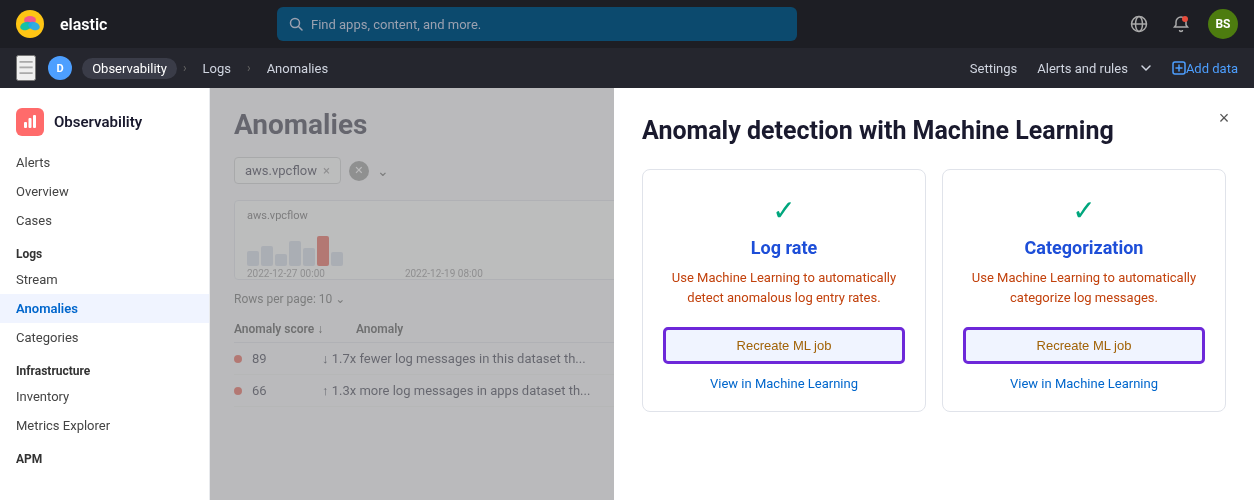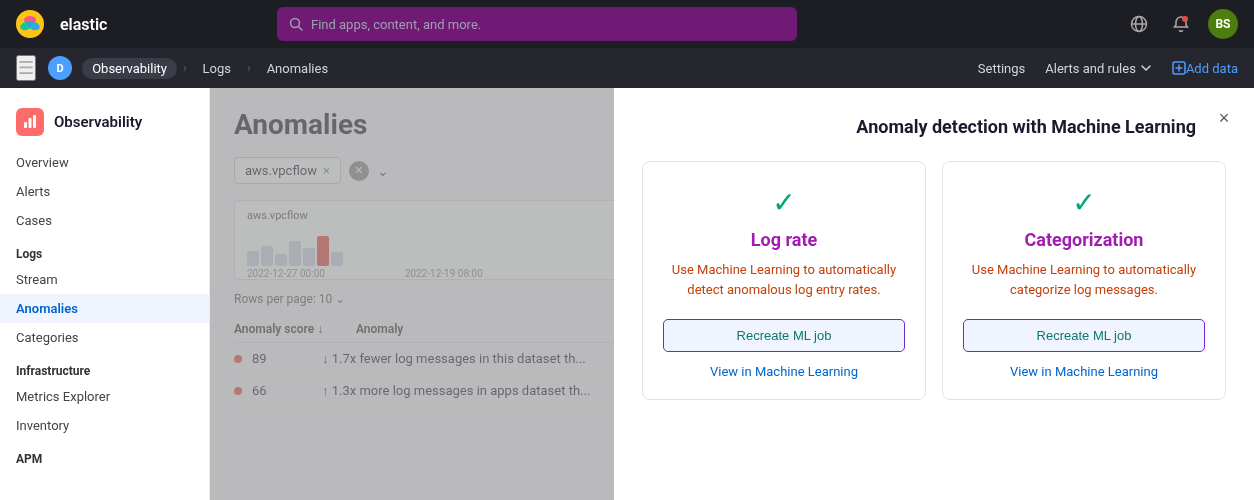--- a/index.html
+++ b/index.html
@@ -25,21 +25,21 @@
       font-weight: 600;
     }
     .logo-icon {
       width: 28px;
       height: 28px;
     }
     .search-bar {
       flex: 1;
       max-width: 520px;
       margin: 0 auto;
-      background: #701a75;
+      background: #0c4a6e;
       border-radius: 6px;
       height: 34px;
       display: flex;
       align-items: center;
       padding: 0 12px;
       gap: 8px;
       color: #9ba1b0;
       font-size: 13px;
     }
     .nav-right {
@@ -310,26 +310,25 @@
       background: none;
       border: none;
       cursor: pointer;
       font-size: 18px;
       color: #555;
       display: flex;
       align-items: center;
       justify-content: center;
     }
     .modal-title {
-      font-size: 18px;
+      font-size: 25px;
       font-weight: 700;
       color: #1a1a2e;
       margin-bottom: 24px;
       padding-right: 30px;
-      text-align: right;
     }
     .cards-row {
       display: flex;
       gap: 16px;
     }
     .ml-card {
       flex: 1;
       border: 1px solid #e0e3ea;
       border-radius: 8px;
       padding: 24px 20px 20px;
@@ -339,36 +338,36 @@
       text-align: center;
     }
     .check-icon {
       color: #00a67d;
       font-size: 28px;
       margin-bottom: 10px;
     }
     .card-title {
       font-size: 18px;
       font-weight: 700;
-      color: #a21caf;
+      color: #1d4ed8;
       margin-bottom: 10px;
     }
     .card-desc {
       font-size: 13px;
       color: #c2410c;
       line-height: 1.5;
       margin-bottom: 20px;
     }
     .recreate-btn {
       background: #f0f4ff;
-      border: 1px solid #6d28d9;
+      border: 3px solid #6d28d9;
       border-radius: 5px;
       padding: 8px 16px;
       font-size: 13px;
-      color: #0f766e;
+      color: #a16207;
       cursor: pointer;
       margin-bottom: 12px;
       width: 100%;
     }
     .view-ml-link {
       color: #0066cc;
       font-size: 13px;
       cursor: pointer;
       text-decoration: none;
     }
@@ -419,21 +418,21 @@
   <div class="breadcrumb-d">D</div>
 
   <div class="breadcrumb-item active-link">Observability</div>
   <span class="breadcrumb-sep">›</span>
   <div class="breadcrumb-item">Logs</div>
   <span class="breadcrumb-sep">›</span>
   <div class="breadcrumb-item">Anomalies</div>
 
   <div class="breadcrumb-right">
     <span class="breadcrumb-right-item">Settings</span>
-    <span class="breadcrumb-right-item" style="display:flex;align-items:center;gap:4px;">
+    <span class="breadcrumb-right-item" style="display:flex;align-items:center;gap:12px;">
       <span>Alerts and rules</span>
       <svg width="12" height="12" viewBox="0 0 12 12" fill="none">
         <path d="M2 4l4 4 4-4" stroke="#d0d5e0" stroke-width="1.5" stroke-linecap="round"></path>
       </svg>
     </span>
     <span class="add-data-btn">
       <svg width="14" height="14" viewBox="0 0 14 14" fill="none">
         <rect x="1" y="1" width="12" height="12" rx="2" stroke="#4d9fff" stroke-width="1.5"></rect>
         <line x1="7" y1="4" x2="7" y2="10" stroke="#4d9fff" stroke-width="1.5" stroke-linecap="round"></line>
         <line x1="4" y1="7" x2="10" y2="7" stroke="#4d9fff" stroke-width="1.5" stroke-linecap="round"></line>
@@ -450,32 +449,32 @@
       <div class="sidebar-icon-bar">
         <svg width="16" height="16" viewBox="0 0 16 16" fill="none">
           <rect x="2" y="8" width="3" height="6" fill="white" rx="1"></rect>
           <rect x="6.5" y="4" width="3" height="10" fill="white" rx="1"></rect>
           <rect x="11" y="1" width="3" height="13" fill="white" rx="1"></rect>
         </svg>
       </div>
       <span>Observability</span>
     </div>
 
+    <a class="sidebar-nav-item">Alerts</a>
     <a class="sidebar-nav-item">Overview</a>
-    <a class="sidebar-nav-item">Alerts</a>
     <a class="sidebar-nav-item">Cases</a>
 
     <div class="sidebar-section-label">Logs</div>
     <a class="sidebar-nav-item">Stream</a>
     <a class="sidebar-nav-item active">Anomalies</a>
     <a class="sidebar-nav-item">Categories</a>
 
     <div class="sidebar-section-label">Infrastructure</div>
+    <a class="sidebar-nav-item">Inventory</a>
     <a class="sidebar-nav-item">Metrics Explorer</a>
-    <a class="sidebar-nav-item">Inventory</a>
 
     <div class="sidebar-section-label">APM</div>
   </div>
 
   <div class="content-area">
     <div class="content-inner">
       <h1 class="page-title">Anomalies</h1>
 
       <div class="filter-row">
         <div class="filter-tag">

